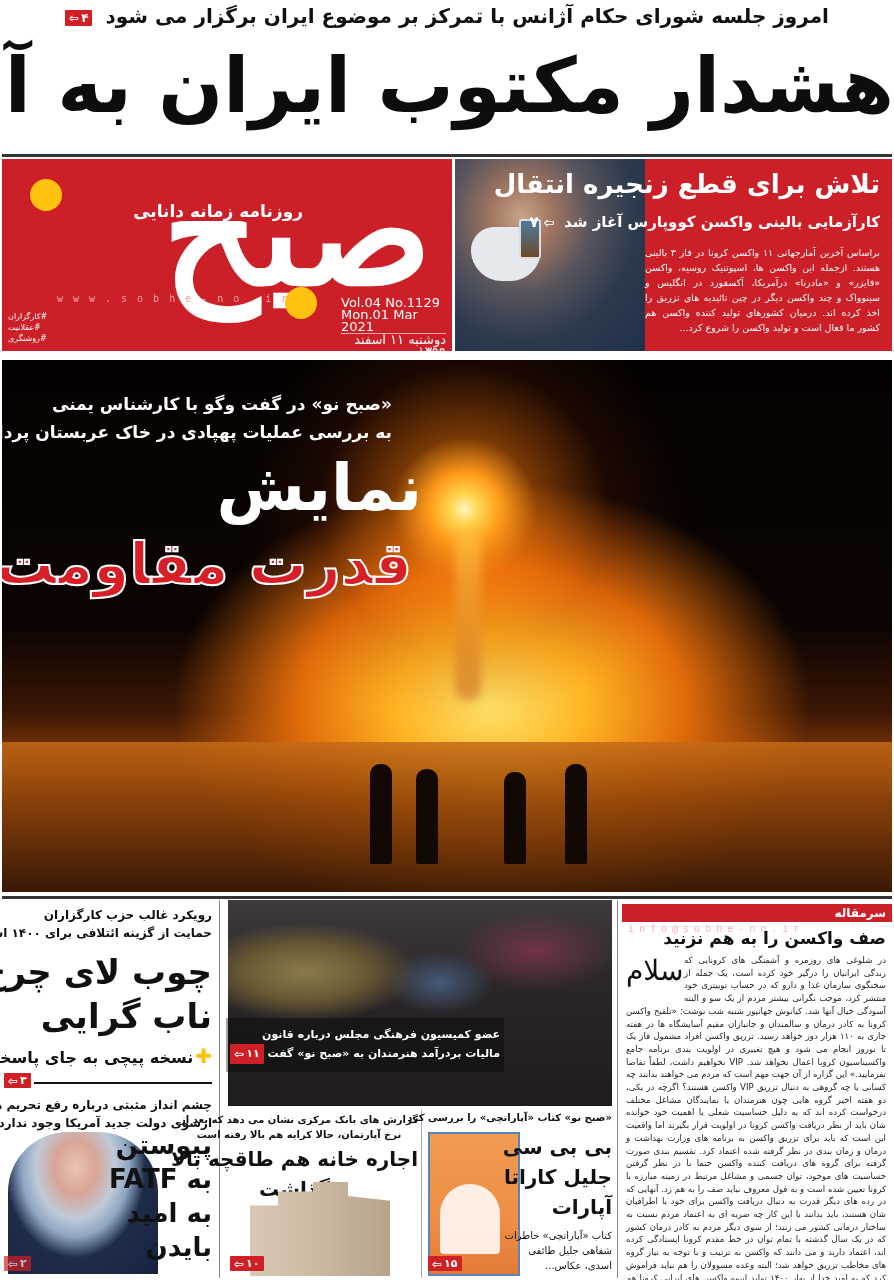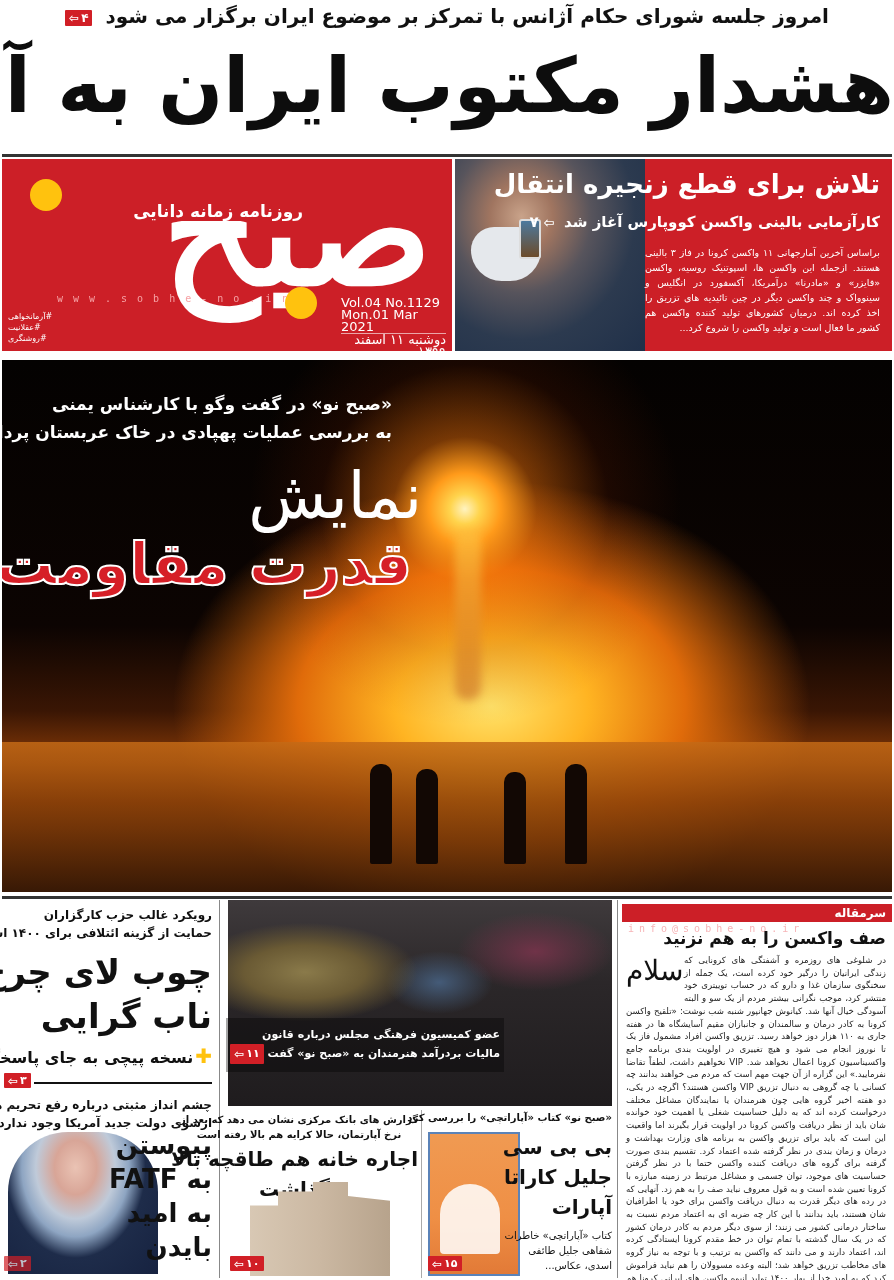--- a/index.html
+++ b/index.html
@@ -47,21 +47,21 @@
       linear-gradient(180deg, #040201 0%, #0c0402 50%, #3a1604 66%, #8a3c08 76%, #6b2c07 88%, #2a1004 100%);
   }
   .hero .trail { position: absolute; left: 453px; top: 170px; width: 26px; height: 170px; background: linear-gradient(180deg, rgba(255,190,60,0.8), rgba(190,90,30,0.5)); filter: blur(4px); border-radius: 12px; }
   .hero .ground { position: absolute; left: 0; right: 0; bottom: 0; height: 150px; background: linear-gradient(180deg, #c46a16 0%, #8a4109 40%, #3a1a05 100%); opacity: 0.85; }
   .hero .figure { position: absolute; bottom: 28px; width: 22px; background: #120804; border-radius: 10px 10px 2px 2px; }
   .hero .figure.f1 { left: 368px; height: 100px; }
   .hero .figure.f2 { left: 414px; height: 95px; }
   .hero .figure.f3 { left: 502px; height: 92px; }
   .hero .figure.f4 { left: 563px; height: 100px; }
   .hero .kicker { position: absolute; right: 500px; top: 30px; font-size: 17px; font-weight: bold; color: #fff; line-height: 28px; text-align: right; white-space: nowrap; }
-  .hero .title-1 { position: absolute; right: 470px; top: 90px; font-size: 64px; font-weight: 400; color: #fff; white-space: nowrap; line-height: 1.2; margin-top: 8px; }
+  .hero .title-1 { position: absolute; right: 470px; top: 90px; font-size: 64px; font-weight: 700; color: #fff; white-space: nowrap; line-height: 1.2; }
   .hero .title-2 { position: absolute; right: 480px; top: 170px; font-size: 58px; font-weight: 900; color: #d61f27; white-space: nowrap; line-height: 1.2; -webkit-text-stroke: 2px #fff; }
 
   .rule-mid { position: absolute; top: 896px; left: 2px; right: 2px; height: 3px; background: #333; }
 
   
   .col-left { position: absolute; top: 900px; left: 2px; width: 210px; height: 378px; }
   .col-left .kicker-1 { position: absolute; right: 0; top: 6px; font-size: 12px; font-weight: bold; line-height: 18px; text-align: right; white-space: nowrap; }
   .col-left .headline-1 { position: absolute; right: 0; top: 50px; font-size: 34px; font-weight: 900; line-height: 44px; text-align: right; white-space: nowrap; }
   .col-left .sub-1 { position: absolute; right: 0; top: 144px; font-size: 16px; font-weight: 900; white-space: nowrap; }
   .col-left .sub-1 .plus { color: #ffc20e; font-size: 20px; margin-left: 2px; }
@@ -124,21 +124,21 @@
 <div class="main-headline">هشدار مکتوب ایران به آژانس</div>
 <div class="rule-top"></div>
 
 <div class="masthead">
   <div class="dot dot-1"></div>
   <div class="logo-text">صبح نو</div>
   <div class="dot dot-2"></div>
   <div class="tagline">روزنامه زمانه دانایی</div>
   <div class="website">www.sobhe-no.ir</div>
   <div class="hashtags">
-    <div>#آرمانخواهی</div>
+    <div>#کارگزاران</div>
     <div>#عقلانیت</div>
     <div>#روشنگری</div>
   </div>
   <div class="issue-info">
     <div class="en">Vol.04 No.1129 Mon.01 Mar 2021</div>
     <div>دوشنبه ۱۱ اسفند ۱۳۹۹</div>
     <div>۱۷ رجب ۱۴۴۲ ■ ۰۱ مارچ ۲۰۲۱</div>
     <div>شماره ۱۱۲۹ ■ ۱۲ صفحه ■ ۱۰۰۰ تومان</div>
   </div>
 </div>

